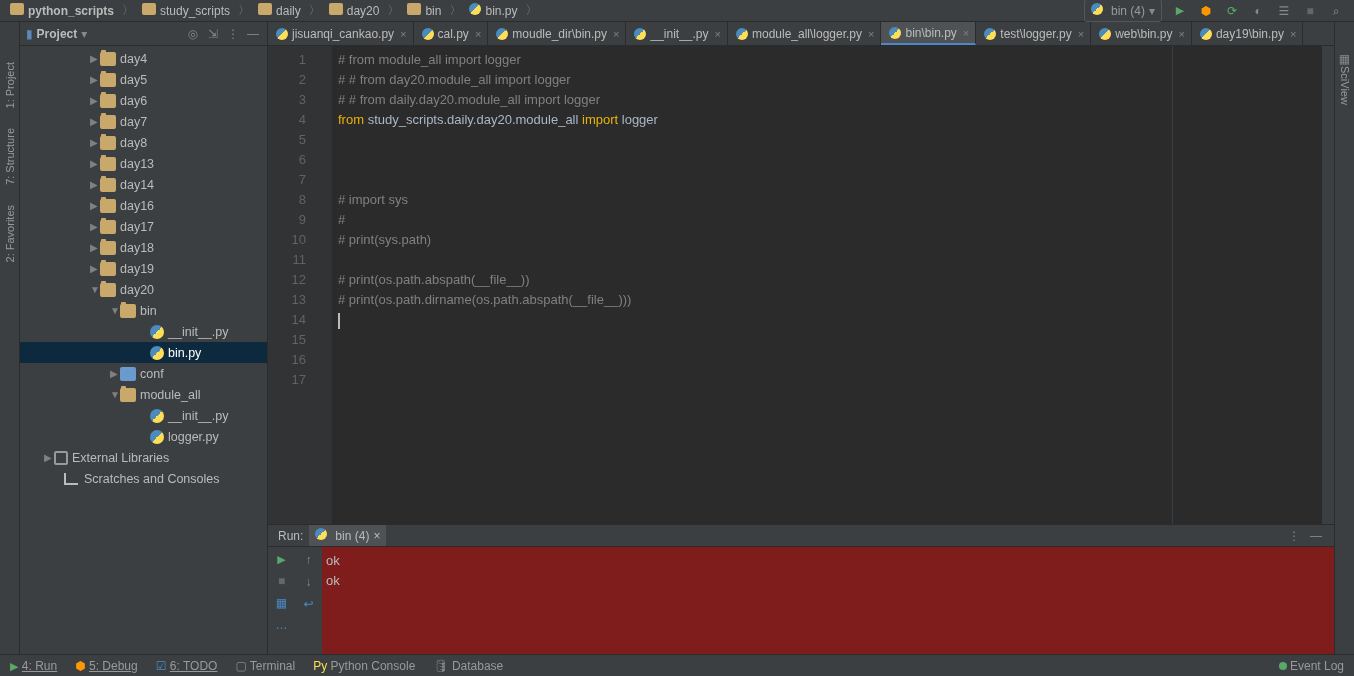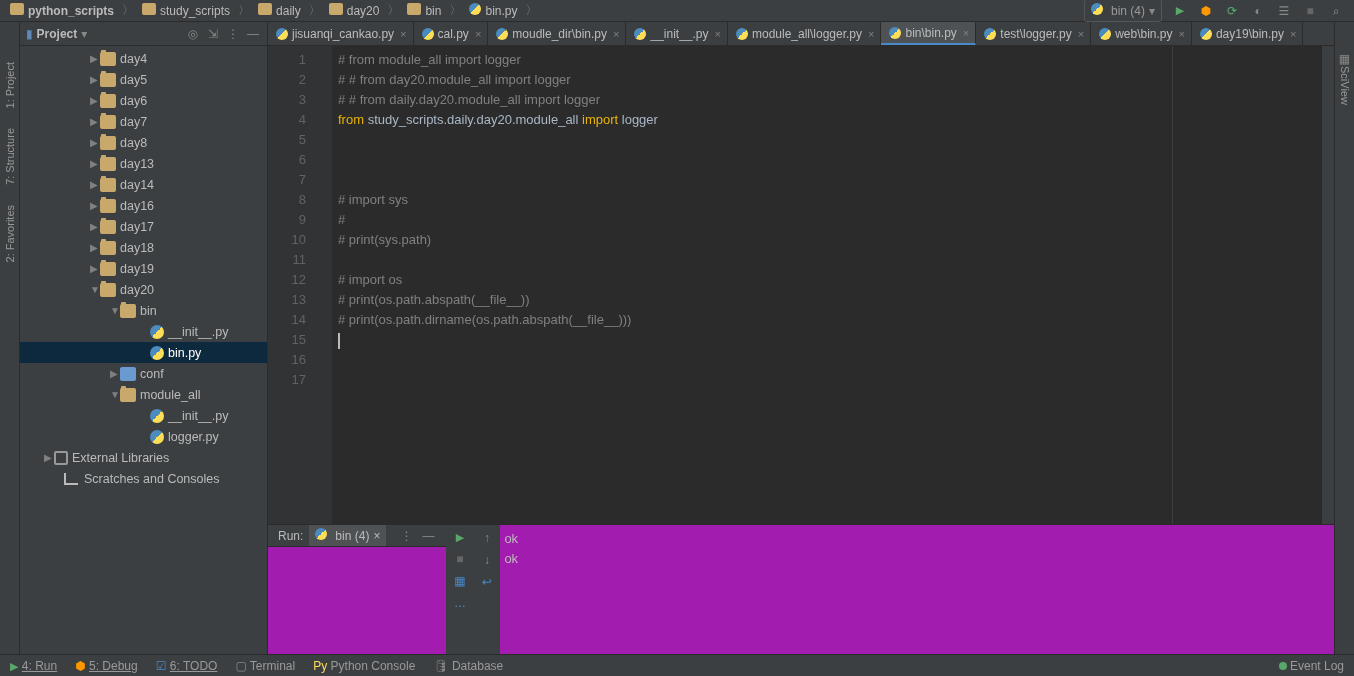--- a/index.html
+++ b/index.html
@@ -40,21 +40,21 @@
 .editor-wrap { flex: 1; display: flex; background: #2b2b2b;}
 .gutter { width: 50px; background: #313335; color: #606366; text-align: right; padding: 4px 12px 0 0; font-family: Consolas, monospace; font-size: 13px; line-height: 20px;}
 .fold-col { width: 14px; background: #313335;}
 .code { flex: 1; font-family: Consolas, monospace; font-size: 13px; line-height: 20px; padding: 4px 24px 0 6px; color: #a9b7c6; position: relative;}
 .code .c { color: #808080;}
 .code .k { color: #eab308;}
 .code .m { color: #a9b7c6;}
 .code .crt { width: 2px; height: 16px; background: #bbb; display:inline-block; vertical-align: middle;}
 .vline { position:absolute; top:0; bottom:0; left: 840px; width:1px; background: #3c3f41;}
 .scroll-mm { width: 12px; background: #3c3f41;}
-.run-panel { height: 130px; border-top: 1px solid #2b2b2b; background: #a21caf; display: flex; flex-direction: row; justify-content: space-between;}
+.run-panel { height: 130px; border-top: 1px solid #2b2b2b; background: #7f1d1d; display: flex; flex-direction: column; justify-content: space-between;}
 .run-header { height: 22px; background: #3c3f41; display: flex; align-items: center; padding: 0 10px; gap: 6px; border-bottom:1px solid #2b2b2b;}
 .run-header .spacer { flex: 1;}
 .run-body { flex: 1; display: flex;}
 .run-tools { width: 54px; background: #3c3f41; display: flex;}
 .run-tools-col { width: 27px; display:flex; flex-direction:column; align-items:center; padding-top:6px; gap:8px;}
 .run-output { flex: 1; font-family: Consolas, monospace; font-size: 13px; color: #bbb; padding: 4px 4px; line-height: 20px;}
 .status-bar { height: 22px; background: #3c3f41; border-top: 1px solid #2b2b2b; display: flex; align-items: center; padding: 0 10px; gap: 18px; font-size: 12px; color:#999;}
 .status-bar .underl { text-decoration: underline;}
 .status-bar .spacer { flex: 1;}
 .green-dot {width:8px;height:8px;background:#59a869;border-radius:50%;display:inline-block;}
@@ -313,21 +313,20 @@
           <div><span class="c"># # from day20.module_all import logger</span></div>
           <div><span class="c"># # from daily.day20.module_all import logger</span></div>
           <div><span class="k">from</span> <span class="m">study_scripts.daily.day20.module_all</span> <span class="k">import</span> <span class="m">logger</span></div>
           <div>&nbsp;</div>
           <div>&nbsp;</div>
           <div>&nbsp;</div>
           <div><span class="c"># import sys</span></div>
           <div><span class="c">#</span></div>
           <div><span class="c"># print(sys.path)</span></div>
           <div>&nbsp;</div>
-          <div><span class="c"># import os</span></div>
           <div><span class="c"># print(os.path.abspath(__file__))</span></div>
           <div><span class="c"># print(os.path.dirname(os.path.abspath(__file__)))</span></div>
           <div><span class="crt"></span></div>
         </div>
       <div class="scroll-mm"></div>
     </div>
 
     <div class="run-panel">
       <div class="run-header">
         <span>Run:</span>

